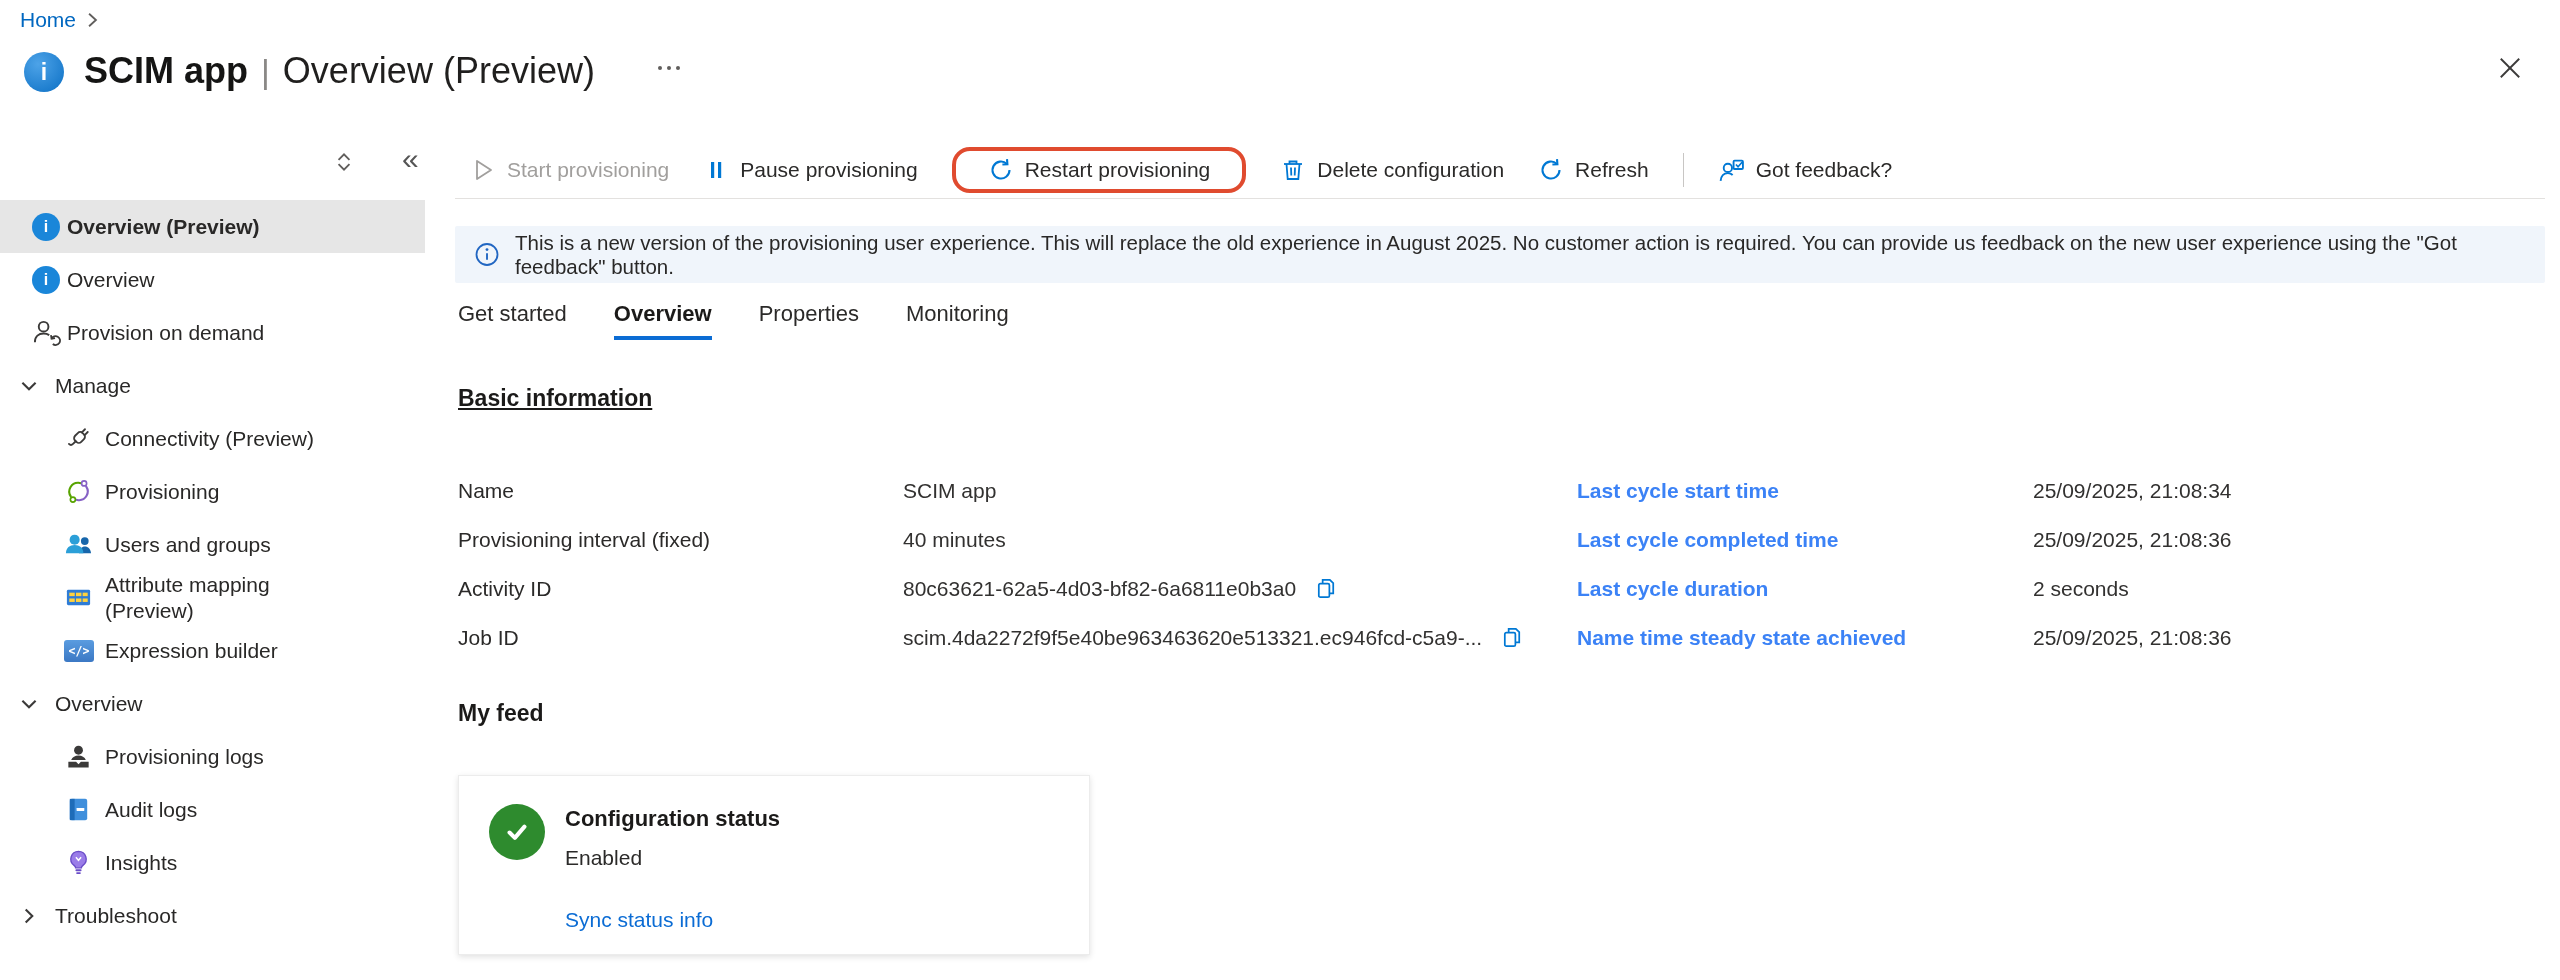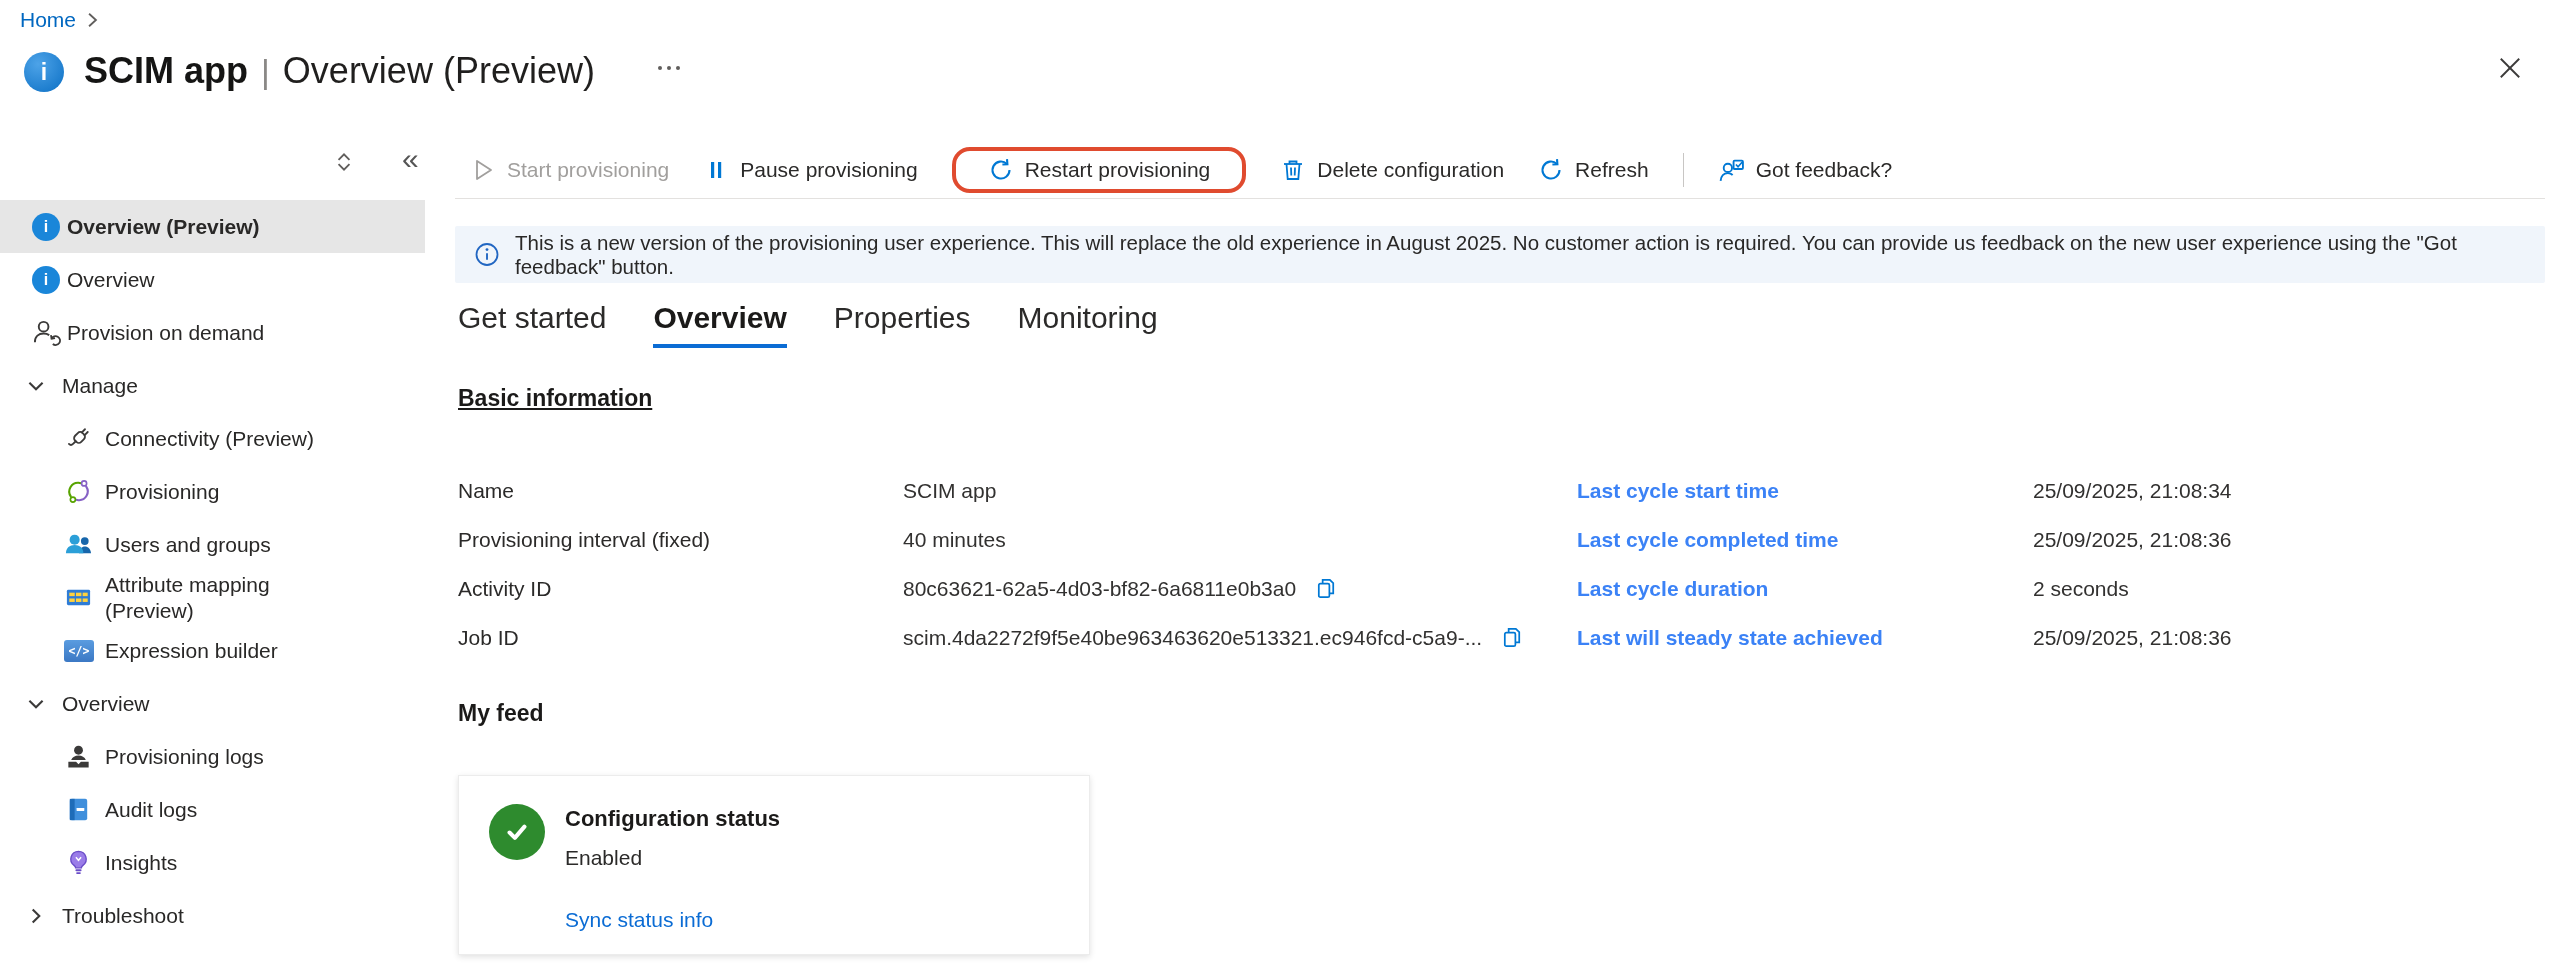--- a/index.html
+++ b/index.html
@@ -31,21 +31,21 @@
   .cmd-item{display:flex;align-items:center;gap:11px;font-size:21px;color:#2b2a29;cursor:pointer;}
   .cmd-item.disabled{color:#a19f9d;cursor:default;}
   .ring{border:4px solid #e04b2f;border-radius:18px;padding:6px 32px;display:flex;align-items:center;}
   .cmd-divider{width:1px;height:34px;background:#c8c6c4;}
   .cmd-line{left:455px;top:198px;width:2090px;height:1px;background:#e3e1df;}
   
   .banner{left:455px;top:226px;width:2090px;height:57px;background:#f0f5fb;border-radius:2px;
     display:flex;align-items:center;padding-left:19px;box-sizing:border-box;gap:15px;}
   .banner-text{font-size:20.5px;color:#292827;}
   
-  .tabs{left:458px;top:301px;display:flex;gap:47px;font-size:30px;align-items:flex-end;}
+  .tabs{left:458px;top:301px;display:flex;gap:47px;font-size:22px;align-items:flex-end;}
   .tab{padding-bottom:13px;cursor:pointer;color:#2b2a29;}
   .tab.active{font-weight:600;border-bottom:4px solid #0b6cd4;padding-bottom:9px;color:#1b1a19;}
   
   .section-h{font-size:23px;font-weight:700;color:#1b1a19;}
   .h-basic{left:458px;top:385px;text-decoration:underline;}
   .h-feed{left:458px;top:700px;}
   .info-label{font-size:21px;color:#2b2a29;line-height:27px;}
   .info-label.strong{font-weight:600;color:#3b82f6;text-align:center;}
   .info-value{font-size:21px;color:#323130;line-height:27px;display:inline-flex;align-items:center;gap:18px;white-space:nowrap;}
   .copy-btn{cursor:pointer;display:flex;}
@@ -54,21 +54,21 @@
     box-shadow:0 2px 6px rgba(0,0,0,0.12);box-sizing:border-box;}
   .card .check-circle{position:absolute;left:30px;top:28px;width:56px;height:56px;border-radius:50%;
     background:#2e8b2e;display:flex;align-items:center;justify-content:center;}
   .card .card-title{position:absolute;left:106px;top:30px;font-size:22px;font-weight:700;color:#1b1a19;}
   .card .card-status{position:absolute;left:106px;top:70px;font-size:21px;color:#2b2a29;}
   .card .card-link{position:absolute;left:106px;top:132px;font-size:21px;color:#0b6cd4;cursor:pointer;}
   
   .nav{left:0;top:200px;width:425px;}
   .nav-item{display:flex;align-items:center;min-height:53px;cursor:pointer;}
   .nav-item.top{padding-left:32px;}
-  .nav-item.group{padding-left:25px;}
+  .nav-item.group{padding-left:18px;}
   .nav-item.sub{padding-left:64px;}
   .nav-item.selected{background:#e6e6e6;}
   .nav-item.selected .nav-label{font-weight:600;}
   .nav-ic{width:32px;display:flex;align-items:center;}
   .nav-chev{width:24px;display:flex;align-items:center;margin-right:13px;}
   .nav-item.top .nav-label{margin-left:3px;}
   .nav-item.sub .nav-ic{width:32px;}
   .nav-item.sub .nav-label{margin-left:9px;}
   .nav-label{font-size:21px;color:#292827;line-height:26px;max-width:250px;}
   .info-badge{width:28px;height:28px;border-radius:50%;background:#1a86d9;color:#fff;
@@ -230,21 +230,21 @@
 
 <div class="abs info-label strong" style="left:1577px;top:477px;">Last cycle start time</div>
 <div class="abs info-value" style="left:2033px;top:477px;">25/09/2025, 21:08:34</div>
 
 <div class="abs info-label strong" style="left:1577px;top:526px;">Last cycle completed time</div>
 <div class="abs info-value" style="left:2033px;top:526px;">25/09/2025, 21:08:36</div>
 
 <div class="abs info-label strong" style="left:1577px;top:575px;">Last cycle duration</div>
 <div class="abs info-value" style="left:2033px;top:575px;">2 seconds</div>
 
-<div class="abs info-label strong" style="left:1577px;top:624px;">Last will steady state achieved</div>
+<div class="abs info-label strong" style="left:1577px;top:624px;">Name time steady state achieved</div>
 <div class="abs info-value" style="left:2033px;top:624px;">25/09/2025, 21:08:36</div>
 
 <div class="abs section-h h-feed">My feed</div>
 <div class="abs card">
   <div class="check-circle">
     <svg width="32" height="32" viewBox="0 0 30 30">
         <polyline points="8,15.5 13,20.5 22,10" fill="none" stroke="#fff" stroke-width="3.8" stroke-linecap="round" stroke-linejoin="round"></polyline>
       </svg>
   </div>
   <div class="card-title">Configuration status</div>

